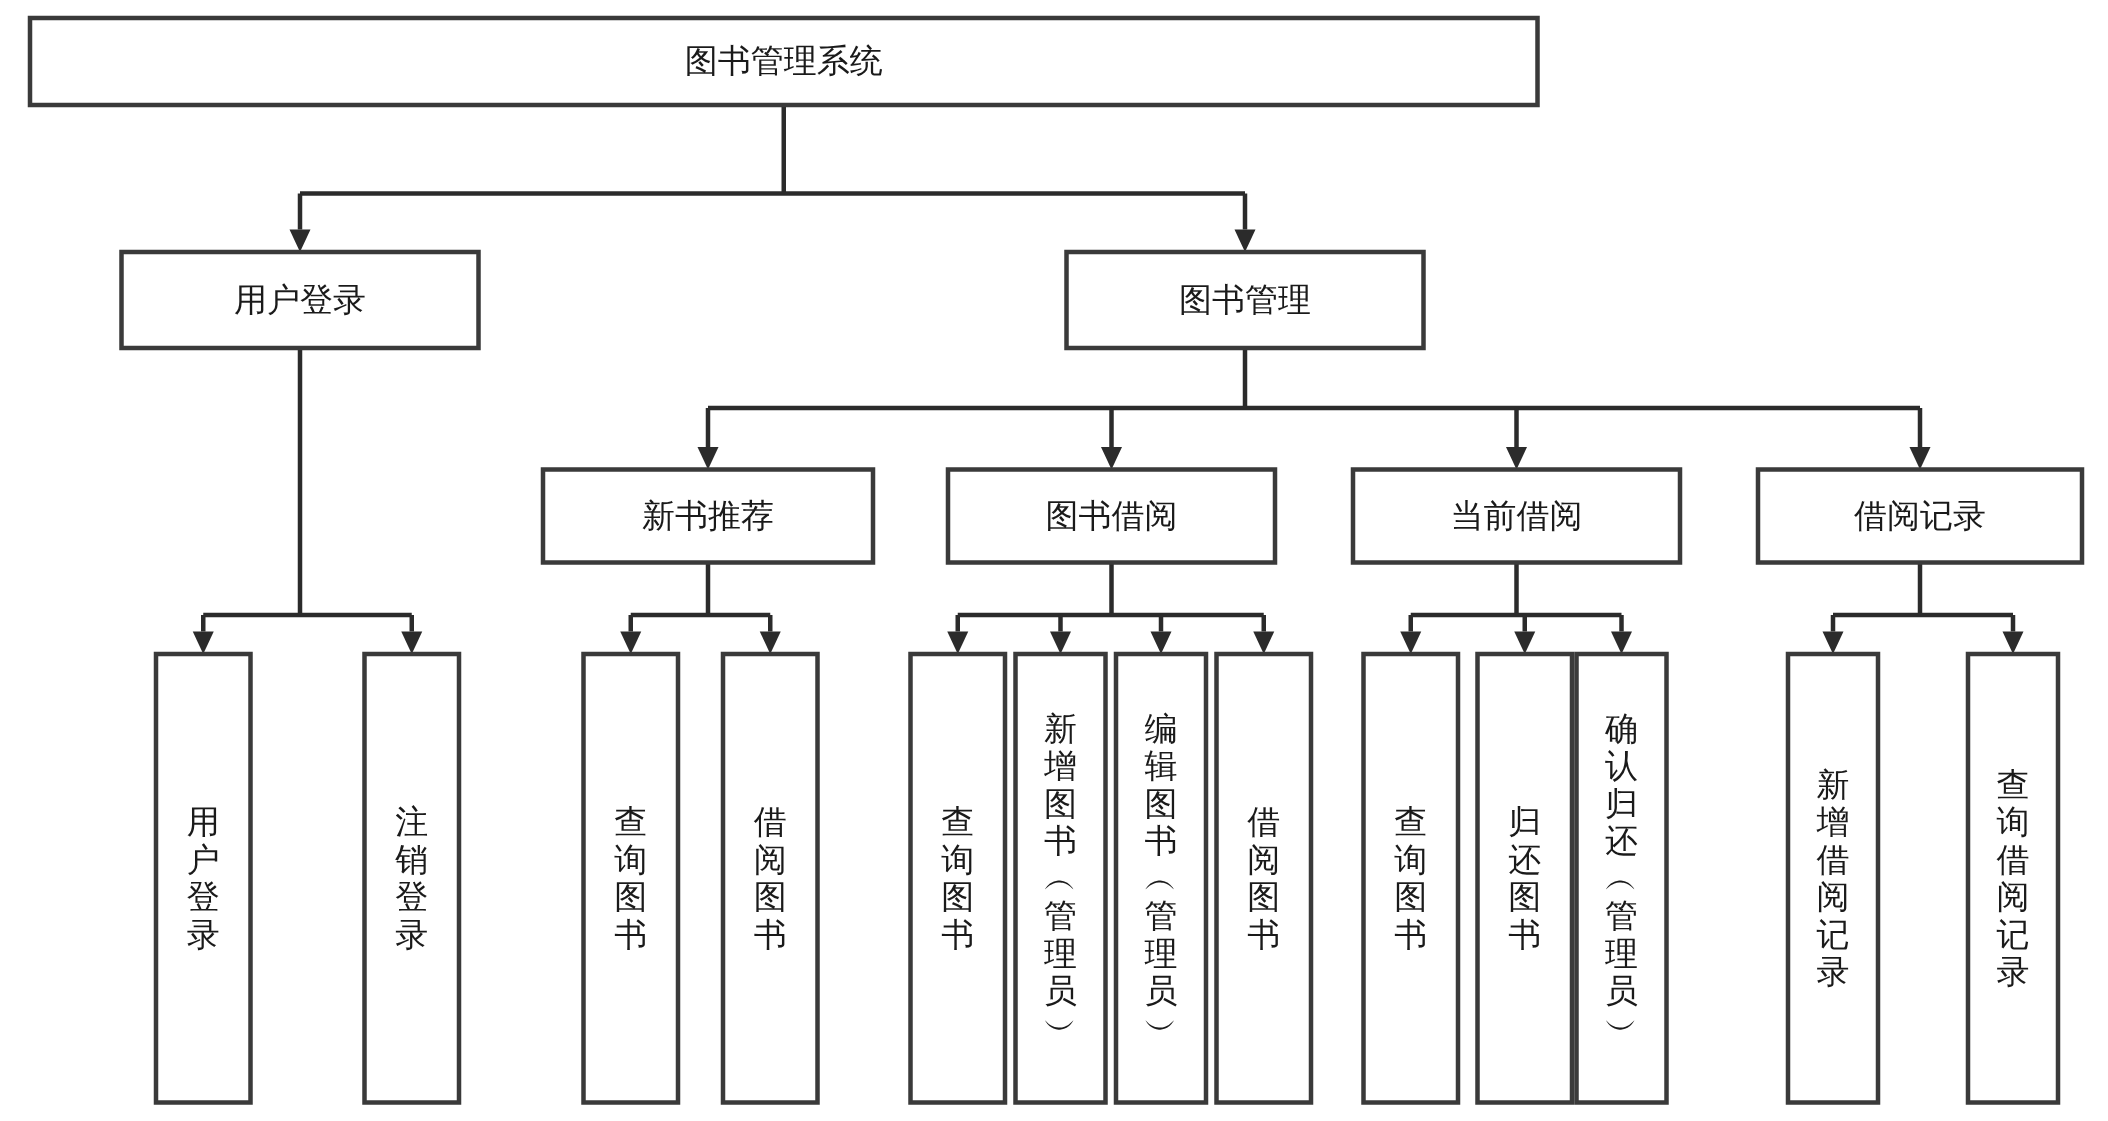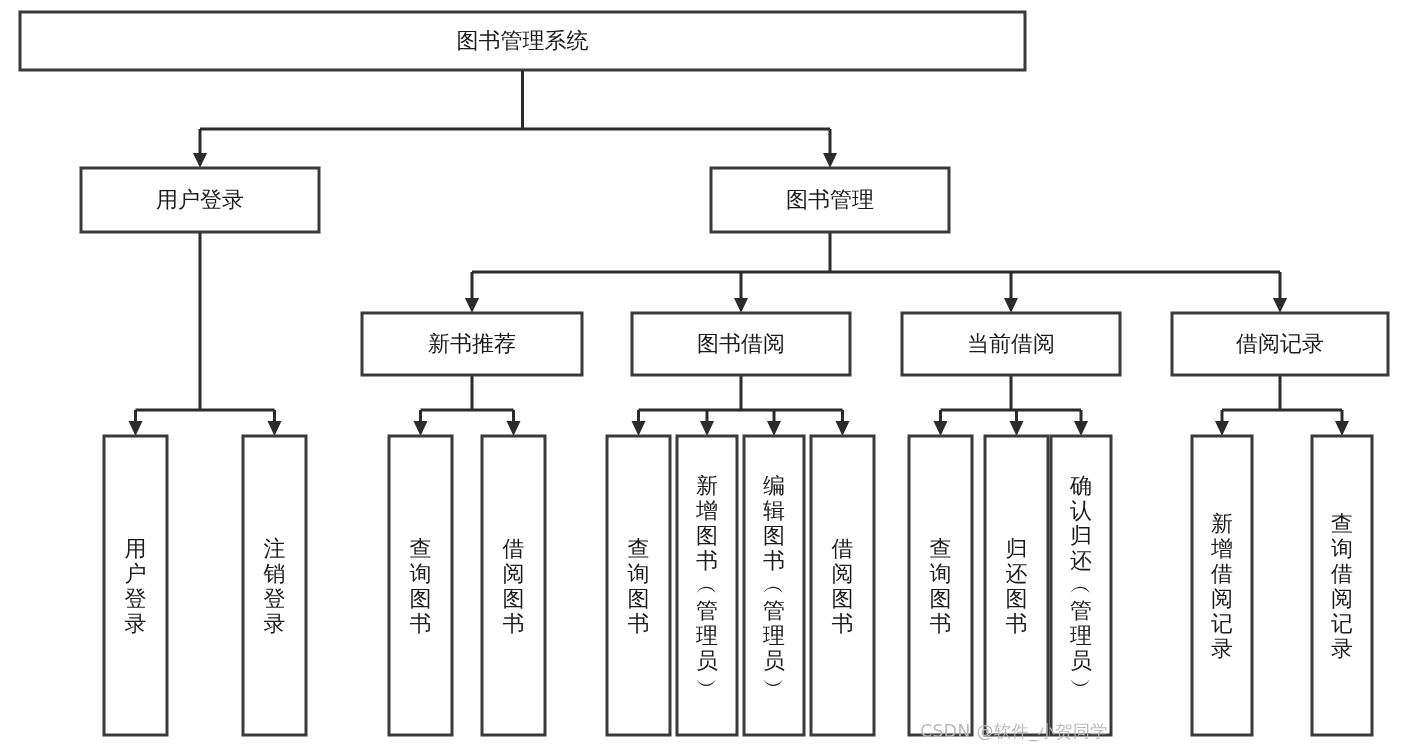--- a/index.html
+++ b/index.html
@@ -166,15 +166,14 @@
           <rect x="1192" y="436" width="60" height="299" class="node-rect"></rect>
           <text x="1222" y="530.5" class="node-label-v"><tspan x="1222" dy="0">新</tspan><tspan x="1222" dy="25">增</tspan><tspan x="1222" dy="25">借</tspan><tspan x="1222" dy="25">阅</tspan><tspan x="1222" dy="25">记</tspan><tspan x="1222" dy="25">录</tspan></text>
         </g>
         <g>
           <rect x="1312" y="436" width="60" height="299" class="node-rect"></rect>
           <text x="1342" y="530.5" class="node-label-v"><tspan x="1342" dy="0">查</tspan><tspan x="1342" dy="25">询</tspan><tspan x="1342" dy="25">借</tspan><tspan x="1342" dy="25">阅</tspan><tspan x="1342" dy="25">记</tspan><tspan x="1342" dy="25">录</tspan></text>
         </g>
       </g>
   </svg>
 
-  <div class="watermark">CSDN @软件_小贺同学</div>
 
 </div>
 
 </body></html>

